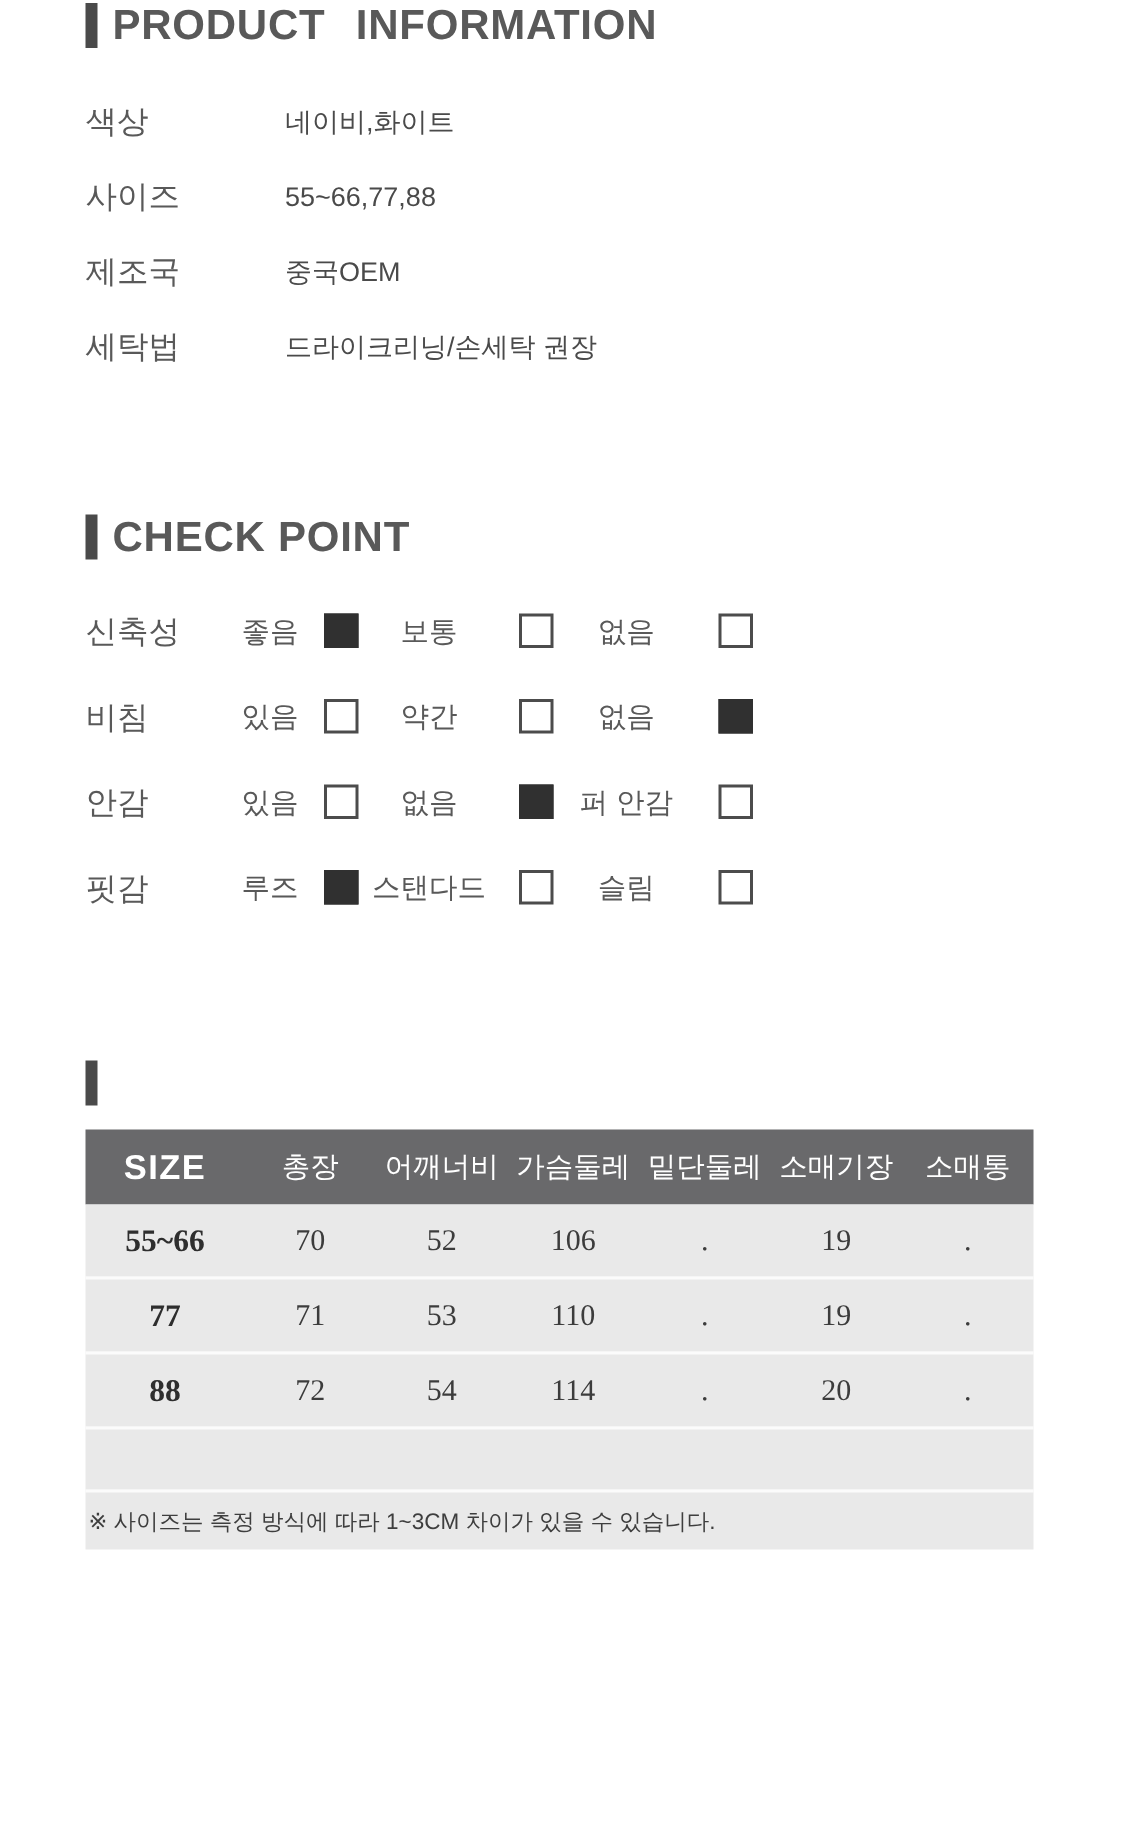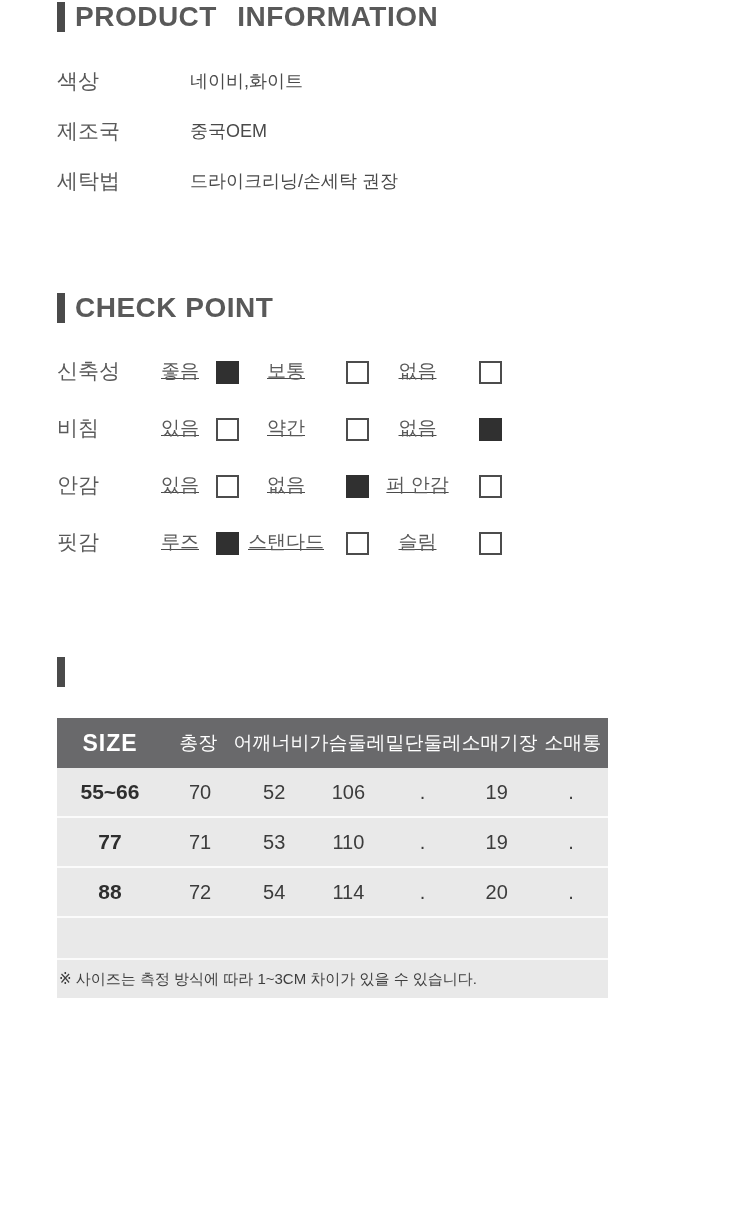--- a/index.html
+++ b/index.html
@@ -67,24 +67,23 @@
     grid-template-columns: 100px 82px 130px 133px;
     align-items: center;
     height: 57px;
   }
   .cp-label {
     font-size: 21px;
     color: #595959;
   }
   .cp-cell {
     display: flex;
-    align-items: flex-end;
+    align-items: center;
     justify-content: flex-end;
     gap: 13px;
-    text-decoration: underline;
   }
   .cp-opt-label {
     flex: 1;
     text-align: center;
     font-size: 19px;
     color: #595959;
     white-space: nowrap;
   }
   .cp-box {
     flex: 0 0 auto;
@@ -93,22 +92,22 @@
     background: #ffffff;
     border: 2px solid #4c4c4c;
   }
   .cp-box[data-checked="true"] {
     background: #303030;
     border-color: #303030;
   }
 
   
   .size-table {
-    margin: 29px 0 0 57px;
-    width: 551px;
+    margin: 14px 0 0 57px;
+    width: 632px;
   }
   .tr {
     display: grid;
     grid-template-columns: 106px repeat(6, 1fr);
     align-items: center;
     text-align: center;
   }
   .tr.thead {
     background: #69696b;
     height: 50px;
@@ -120,20 +119,21 @@
   }
   .th.size-col {
     font-size: 23px;
     font-weight: bold;
     letter-spacing: 1px;
   }
   .tr.tbody {
     background: #e9e9e9;
     height: 48px;
     border-top: 2px solid #fbfbfb;
+    font-family: Liberation Serif, serif;
   }
   .tr.thead + .tr.tbody { border-top: none; }
   .td {
     font-size: 20px;
     color: #3c3c3c;
   }
   .td.size-col {
     font-size: 21px;
     font-weight: bold;
     color: #2e2e2e;
@@ -160,20 +160,24 @@
 
 <div class="section-title" id="product-title">
   <span class="title-bar"></span>
   <span class="title-text">PRODUCT INFORMATION</span>
 </div>
 
 <div class="info-list">
   <div class="info-row">
     <div class="info-label">색상</div>
     <div class="info-value">네이비,화이트</div>
+  </div>
+  <div class="info-row">
+    <div class="info-label">사이즈</div>
+    <div class="info-value">55~66,77,88</div>
   </div>
   <div class="info-row">
     <div class="info-label">제조국</div>
     <div class="info-value">중국OEM</div>
   </div>
   <div class="info-row">
     <div class="info-label">세탁법</div>
     <div class="info-value">드라이크리닝/손세탁 권장</div>
   </div>
 </div>

